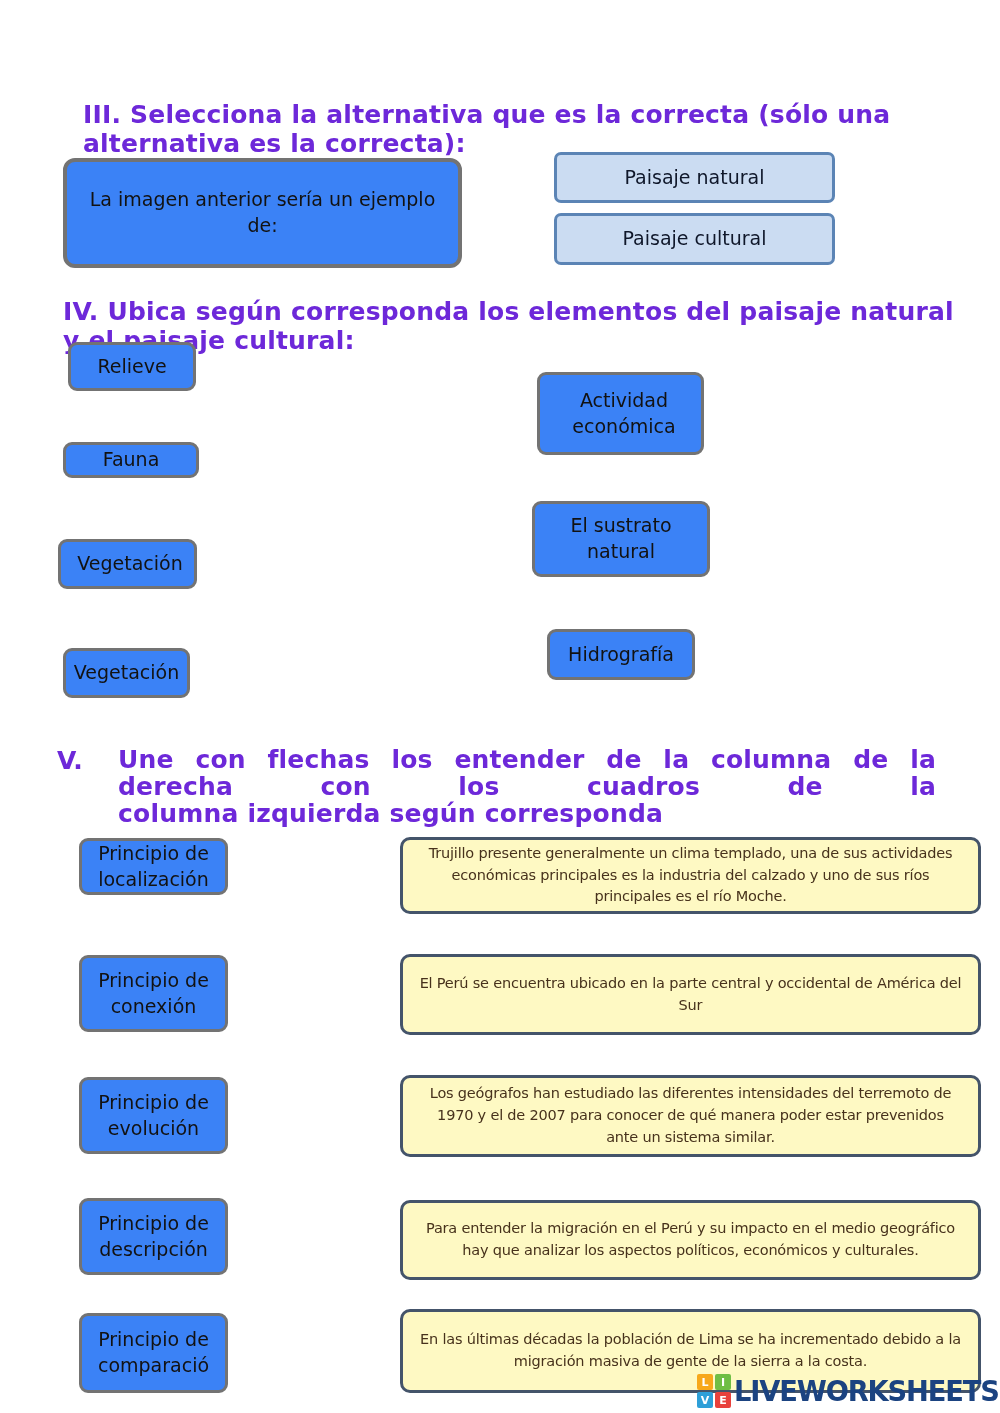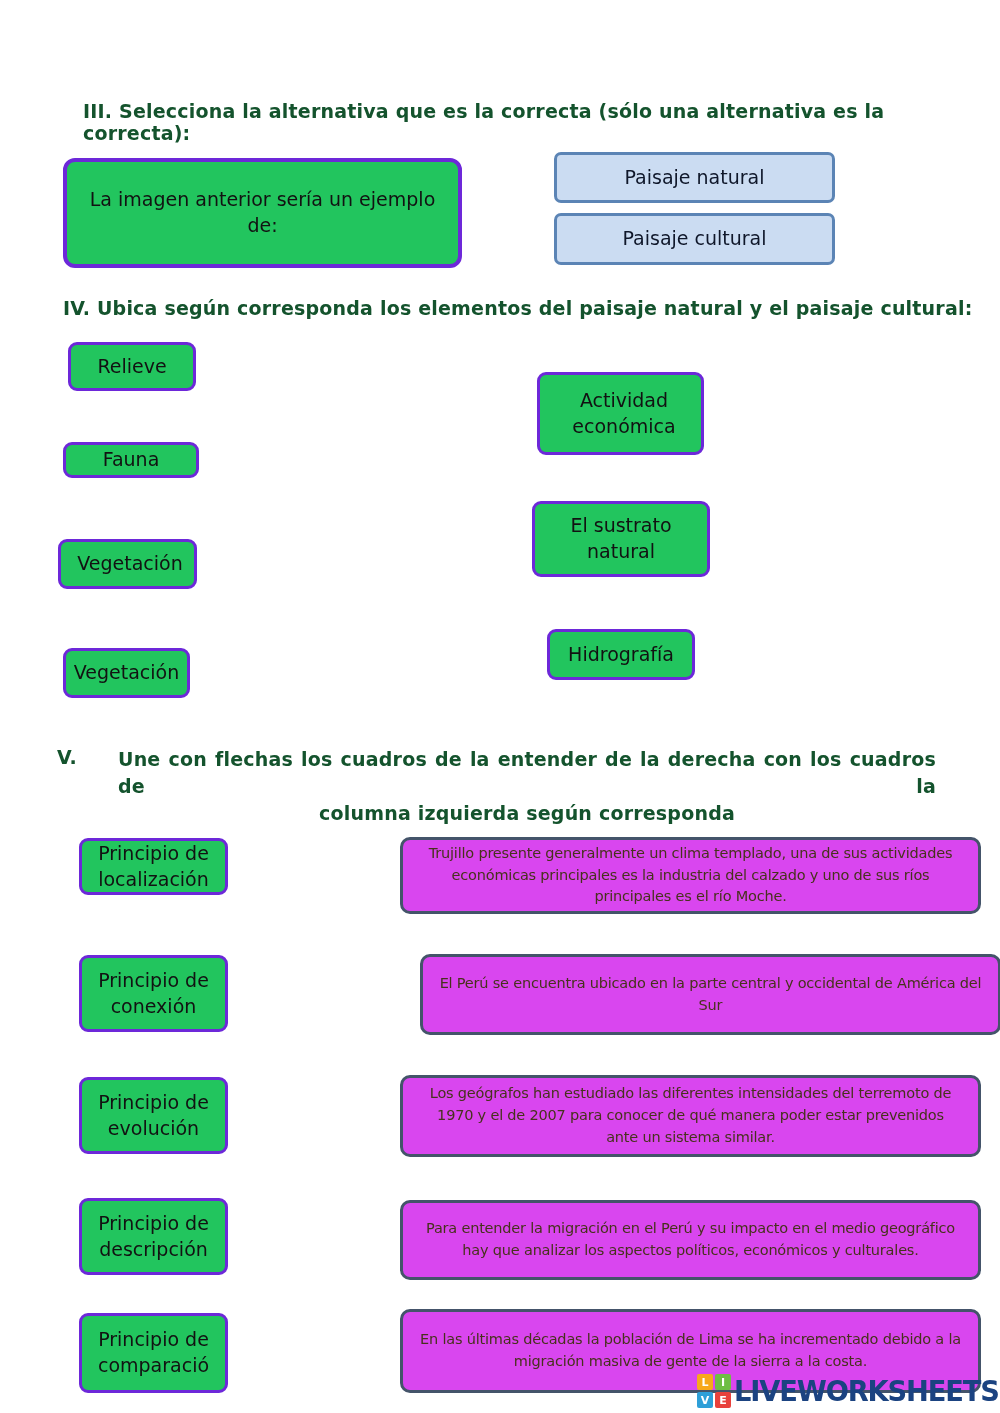--- a/index.html
+++ b/index.html
@@ -2,34 +2,34 @@
 <html><head>
 <meta charset="utf-8">
 <style>
   html,body{margin:0;padding:0;}
   body{
     width:1000px;height:1413px;position:relative;background:#ffffff;
     font-family:"DejaVu Sans","Liberation Sans",sans-serif;color:#111;
     overflow:hidden;
   }
   .abs{position:absolute;box-sizing:border-box;}
-  .heading{font-weight:bold;font-size:19px;color:#14532d;letter-spacing:.2px;}
+  .heading{font-weight:bold;font-size:25px;color:#6d28d9;letter-spacing:.2px;}
   .box{
     position:absolute;box-sizing:border-box;display:flex;align-items:center;
     justify-content:center;text-align:center;padding:4px 10px;
   }
-  .green{background:#22c55e;border:3px solid #6d28d9;border-radius:9px;color:#121212;}
+  .green{background:#3b82f6;border:3px solid #737373;border-radius:9px;color:#121212;}
   .blue{background:#cbdcf2;border:3px solid #5b84b5;border-radius:7px;color:#0f172a;}
   .orange{
-    background:#d946ef;border:3px solid #44546a;border-radius:10px;color:#47321c;
+    background:#fef9c3;border:3px solid #44546a;border-radius:10px;color:#47321c;
     font-size:14.5px;line-height:1.5;letter-spacing:-0.2px;padding:4px 16px;
   }
   .lbl19{font-size:19px;line-height:1.35;}
   .vhead-line1{text-align:justify;text-align-last:justify;}
-  .vhead-line2{text-align:center;}
+  .vhead-line2{text-align:left;}
   .logo{display:flex;align-items:center;z-index:6;}
   .logo-grid{
     display:grid;grid-template-columns:16px 16px;grid-template-rows:16px 16px;
     gap:2px;margin-right:3px;
   }
   .logo-sq{
     display:flex;align-items:center;justify-content:center;color:#fff;
     font-size:11px;font-weight:bold;border-radius:2px;
   }
   .logo-text{
@@ -80,35 +80,35 @@
   <span>El sustrato natural</span>
 </div>
 
 <div class="box green lbl19" style="left:547px;top:629px;width:148px;height:51px;">
   <span>Hidrografía</span>
 </div>
 
 <div class="abs heading" style="left:57px;top:746px;">V.</div>
 
 <div class="abs heading" style="left:118px;top:746px;width:818px;line-height:27px;">
-  <div class="vhead-line1">Une con flechas los cuadros de la entender de la derecha con los cuadros de la</div>
+  <div class="vhead-line1">Une con flechas los entender de la columna de la derecha con los cuadros de la</div>
   <div class="vhead-line2">columna izquierda según corresponda</div>
 </div>
 
 <div class="box green lbl19" style="left:79px;top:838px;width:149px;height:57px;">
   <span>Principio de localización</span>
 </div>
 <div class="box orange" style="left:400px;top:837px;width:581px;height:77px;">
   <span>Trujillo presente generalmente un clima templado, una de sus actividades económicas principales es la industria del calzado y uno de sus ríos principales es el río Moche.</span>
 </div>
 
 <div class="box green lbl19" style="left:79px;top:955px;width:149px;height:77px;">
   <span>Principio de conexión</span>
 </div>
-<div class="box orange" style="left:400px;top:954px;width:581px;height:81px;margin-left:20px;">
+<div class="box orange" style="left:400px;top:954px;width:581px;height:81px;">
   <span>El Perú se encuentra ubicado en la parte central y occidental de América del Sur</span>
 </div>
 
 <div class="box green lbl19" style="left:79px;top:1077px;width:149px;height:77px;">
   <span>Principio de evolución</span>
 </div>
 <div class="box orange" style="left:400px;top:1075px;width:581px;height:82px;">
   <span>Los geógrafos han estudiado las diferentes intensidades del terremoto de 1970 y el de 2007 para conocer de qué manera poder estar prevenidos ante un sistema similar.</span>
 </div>
 

